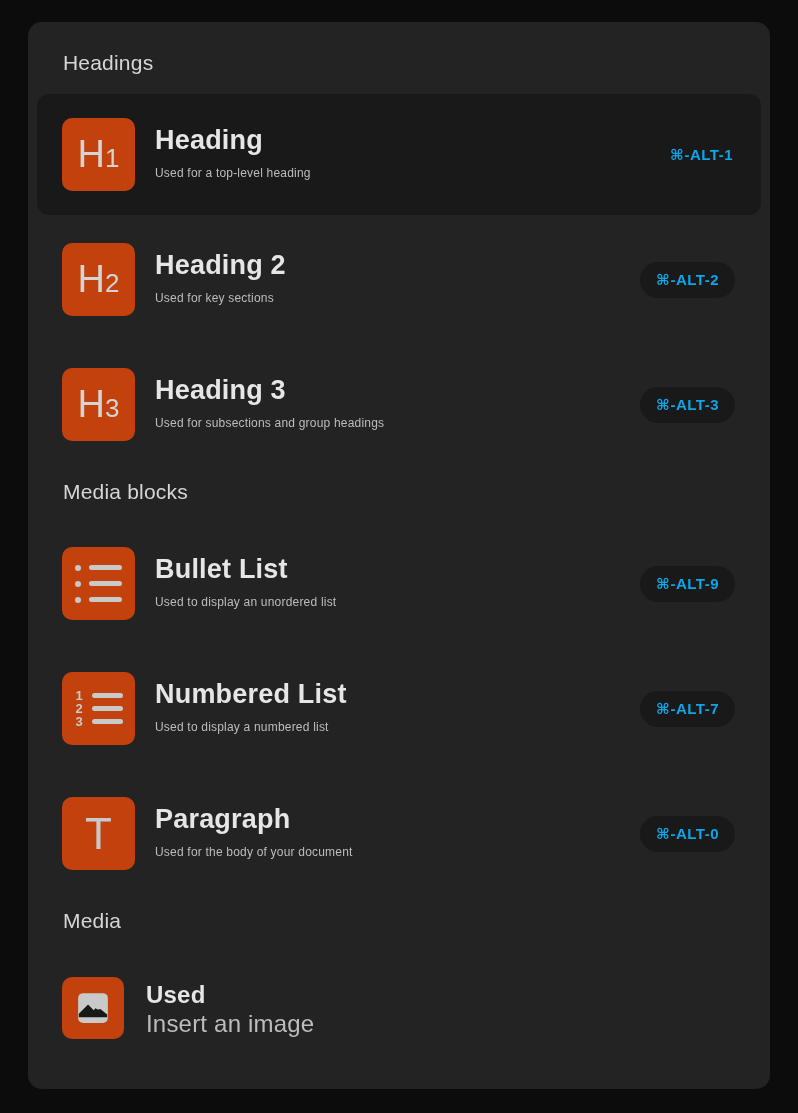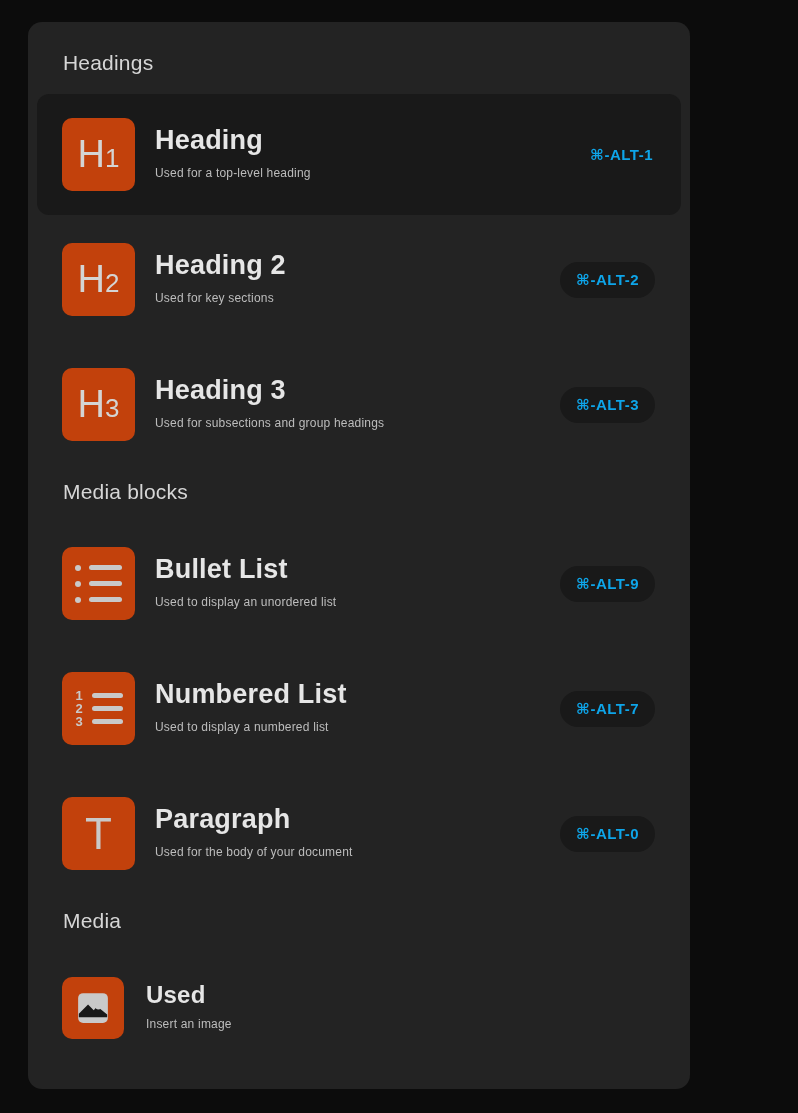--- a/index.html
+++ b/index.html
@@ -3,21 +3,21 @@
 <meta charset="utf-8">
 <style>
   html,body{margin:0;padding:0;}
   body{
     width:798px;height:1113px;position:relative;
     background:#0c0c0c;
     font-family:"Liberation Sans","DejaVu Sans",sans-serif;
     overflow:hidden;
   }
   .panel{
-    position:absolute;left:28px;top:22px;width:662px;height:1067px;
+    position:absolute;left:28px;top:22px;width:742px;height:1067px;
     background:#232323;border-radius:14px;box-sizing:border-box;
     overflow:hidden;
   }
   .section-label{
     margin:28px 0 18px 35px;
     font-size:21px;line-height:26px;color:#d6d6d6;font-weight:400;
     letter-spacing:.2px;
   }
   .section + .section .section-label{margin-top:14px;}
   .items{margin:0 9px;}
@@ -66,21 +66,21 @@
   .lnum{
     width:10px;text-align:center;font-size:13px;font-weight:700;
     color:#c9c9c9;line-height:10px;
   }
   .list-rows.numbered .lbar{width:31px;}
   
   .item.compact{height:112px;}
   .item.compact .iconbox{width:62px;height:62px;}
   .item.compact .text{margin-left:22px;}
   .item.compact .title{font-size:24px;line-height:28px;margin-bottom:4px;}
-  .item.compact .desc{font-size:12px;line-height:22px;}
+  .item.compact .desc{font-size:24px;line-height:22px;}
   svg{display:block;}
 </style>
 </head>
 <body>
 
 <div class="panel" id="panel-root">
   <div class="section">
     <div class="section-label">Headings</div>
     <div class="items">
   <div class="item selected">

